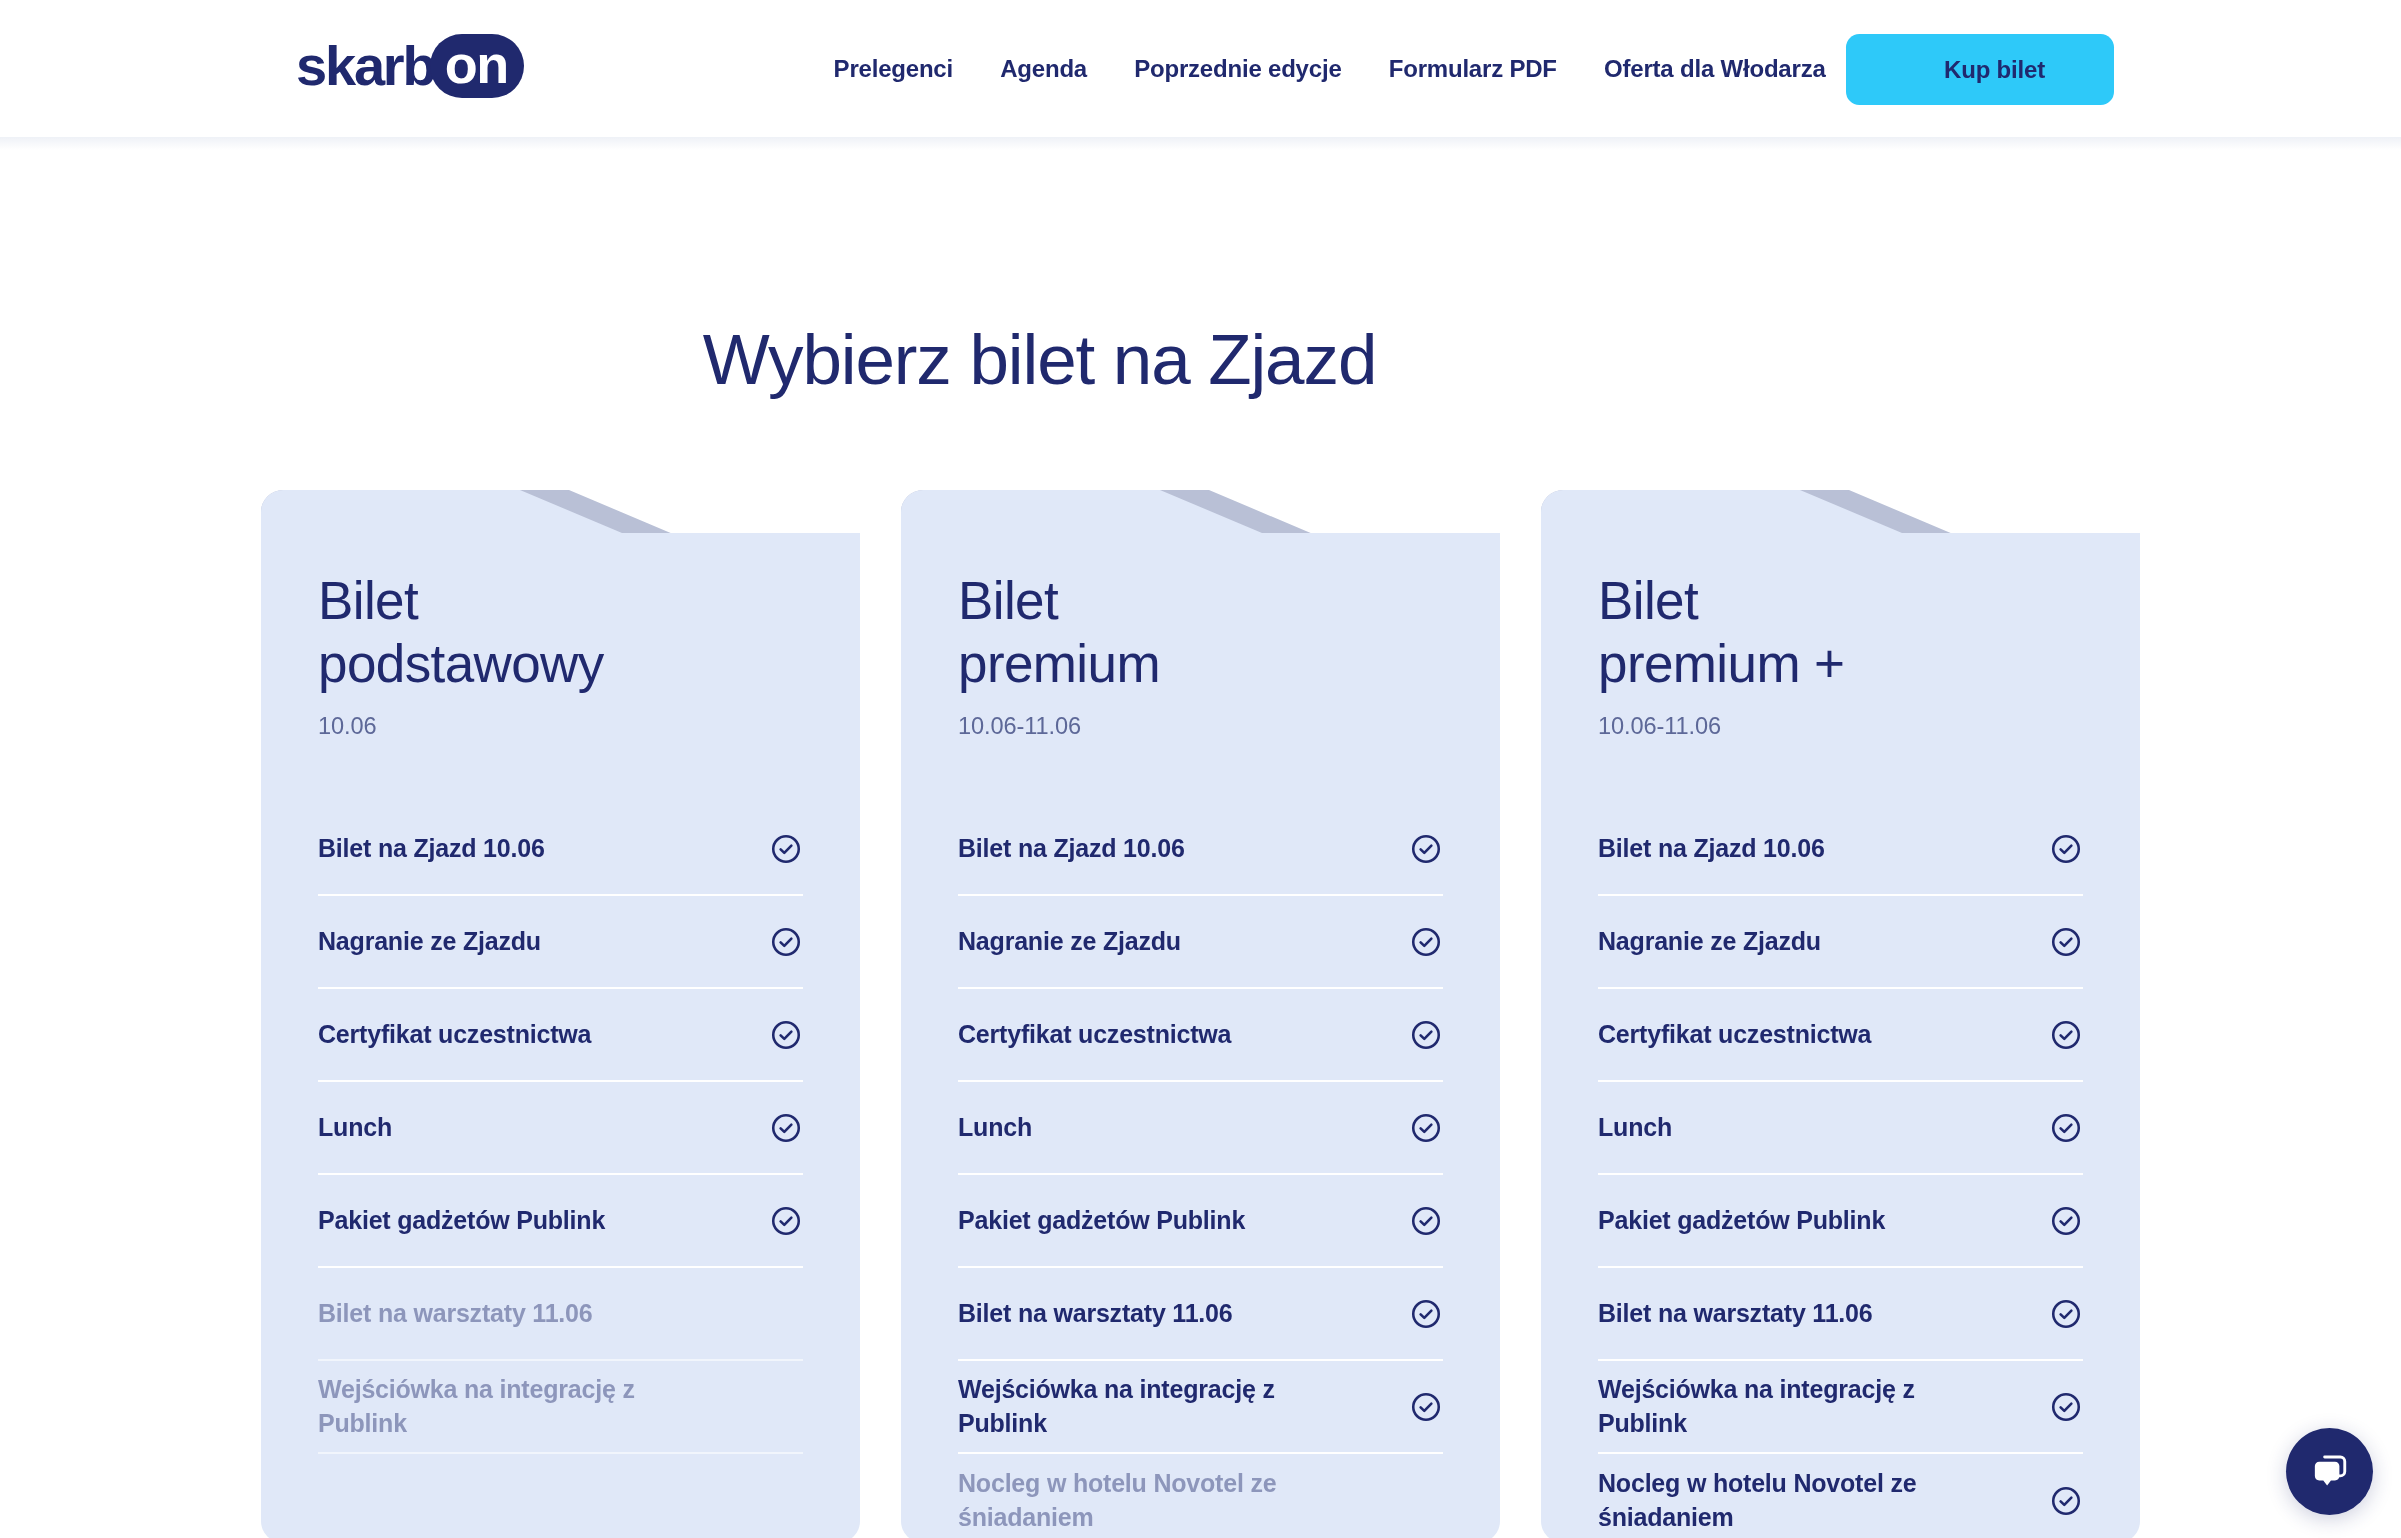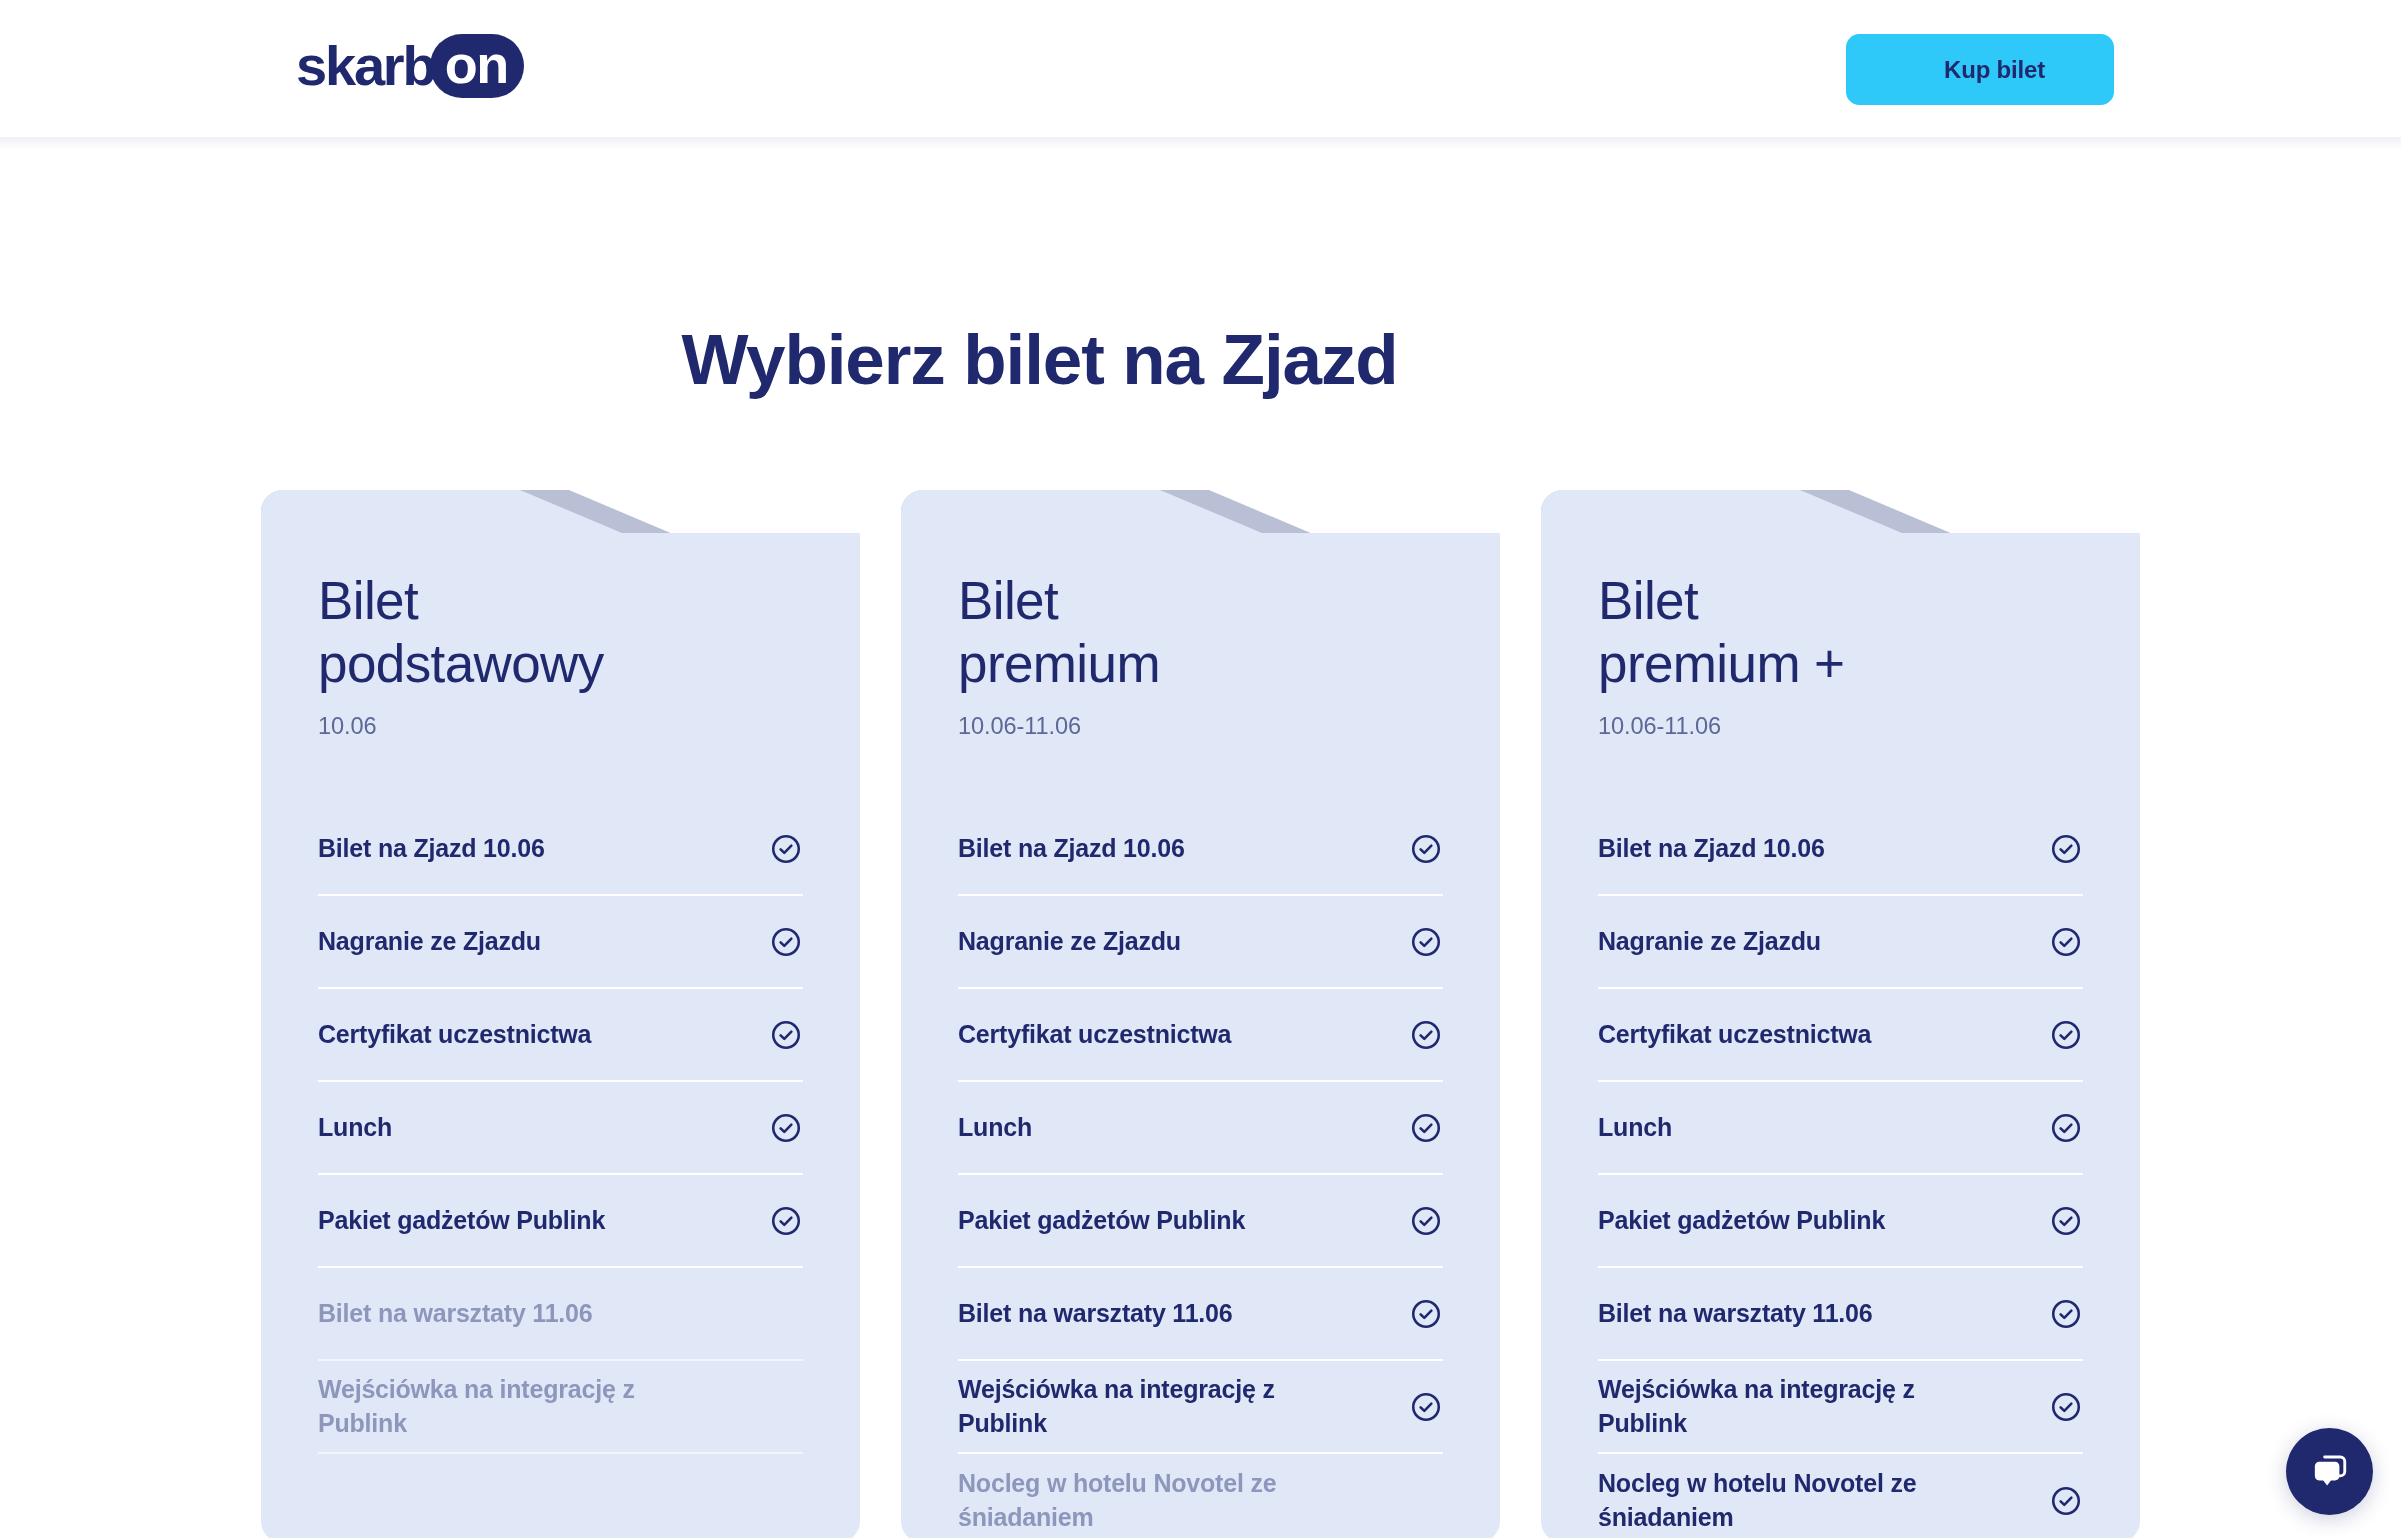--- a/index.html
+++ b/index.html
@@ -108,21 +108,21 @@
     overflow: hidden;
   }
 
   .page-title {
     position: absolute;
     top: 187px;
     left: 0;
     width: 2079px;
     text-align: center;
     font-size: 71px;
-    font-weight: 700;
+    font-weight: 400;
     color: #20296e;
     letter-spacing: -1.1px;
     line-height: 1;
   }
 
   
   .cards-row {
     position: absolute;
     top: 353px;
     left: 261px;
@@ -246,20 +246,27 @@
 </head>
 <body>
 
 <header class="site-header">
 
   <a class="logo">
     <span class="logo-word">skarb</span>
     <span class="logo-pill">on</span>
   </a>
 
+  <nav class="main-nav">
+    <a class="nav-link">Prelegenci</a>
+    <a class="nav-link">Agenda</a>
+    <a class="nav-link">Poprzednie edycje</a>
+    <a class="nav-link">Formularz PDF</a>
+    <a class="nav-link">Oferta dla Włodarza</a>
+  </nav>
 
   <button class="buy-ticket-btn">Kup bilet</button>
 </header>
 
 <main class="page-body">
 
   <h1 class="page-title">Wybierz bilet na Zjazd</h1>
 
   <div class="cards-row">
 

